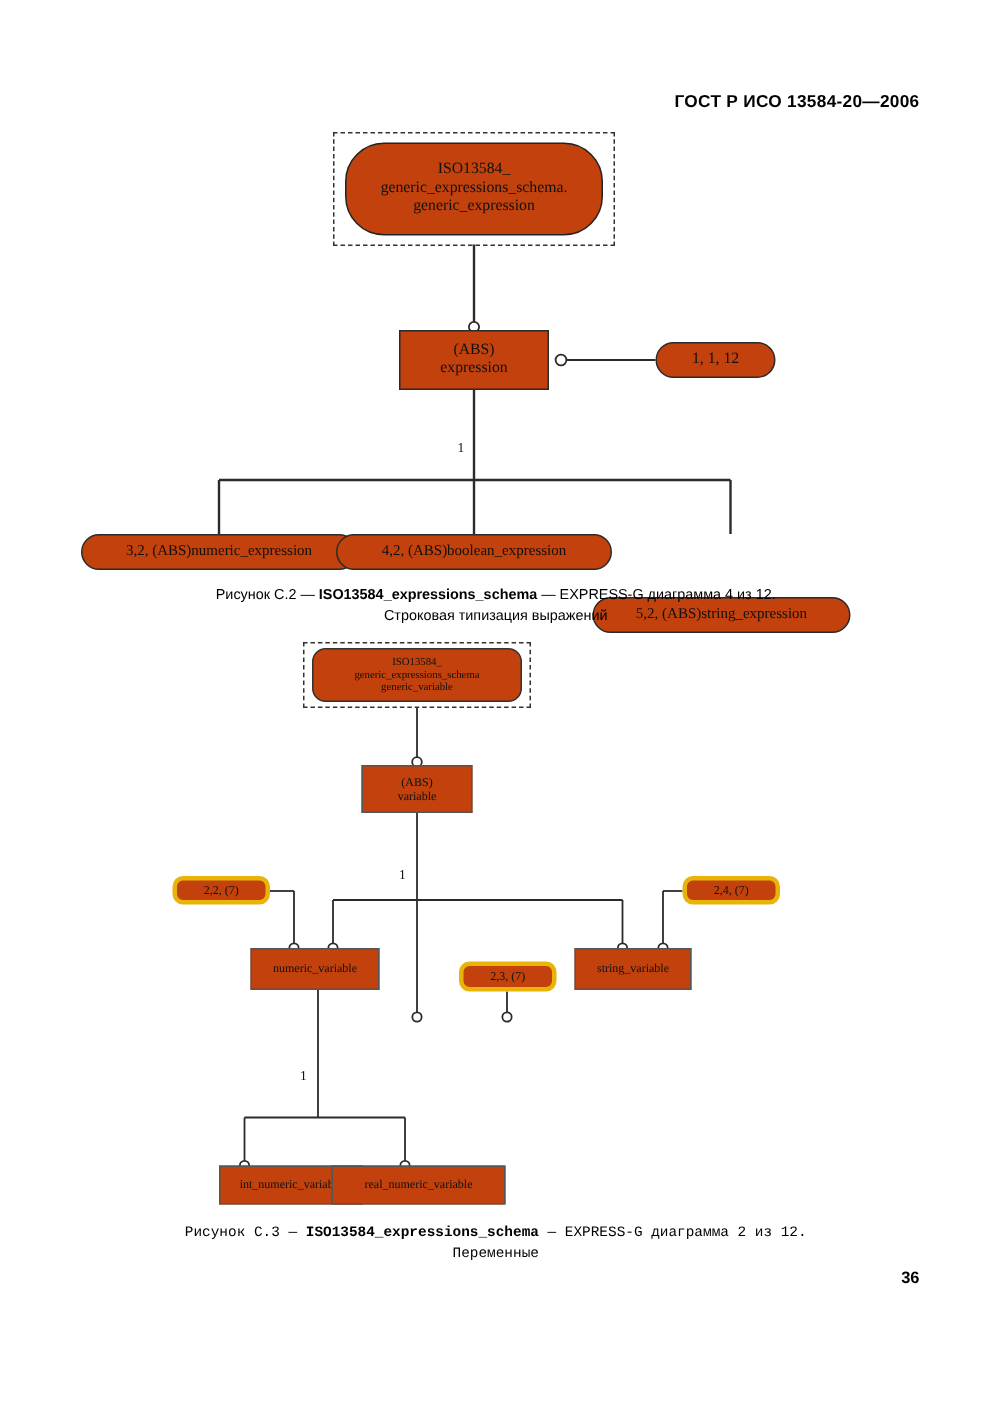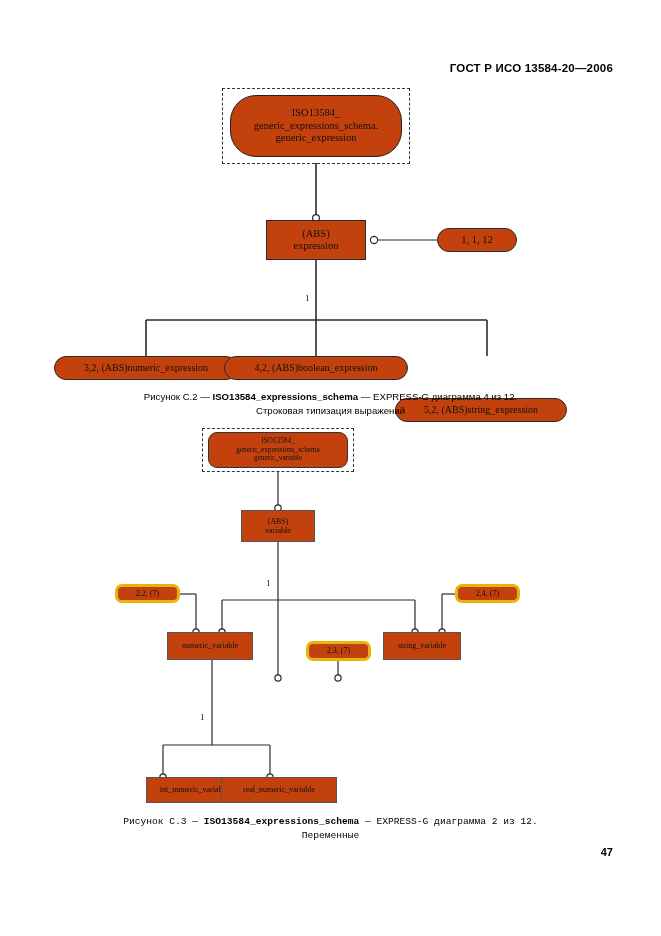--- a/index.html
+++ b/index.html
@@ -265,15 +265,15 @@
 
   <div class="node rect-thin t9" style="left:221px; top:777px; width:116px; height:26px;">
     <span class="lbl">real_numeric_variable</span>
   </div>
 
   <div class="caption" style="top:815px;font-family:Liberation Mono, monospace;">
     <span>Рисунок С.3 — </span><b>ISO13584_expressions_schema</b><span> — EXPRESS-G диаграмма 2 из 12.</span>
     <span class="line2">Переменные</span>
   </div>
 
-  <div class="page-number">47</div>
+  <div class="page-number">36</div>
 
 </div>
 
 </body></html>

